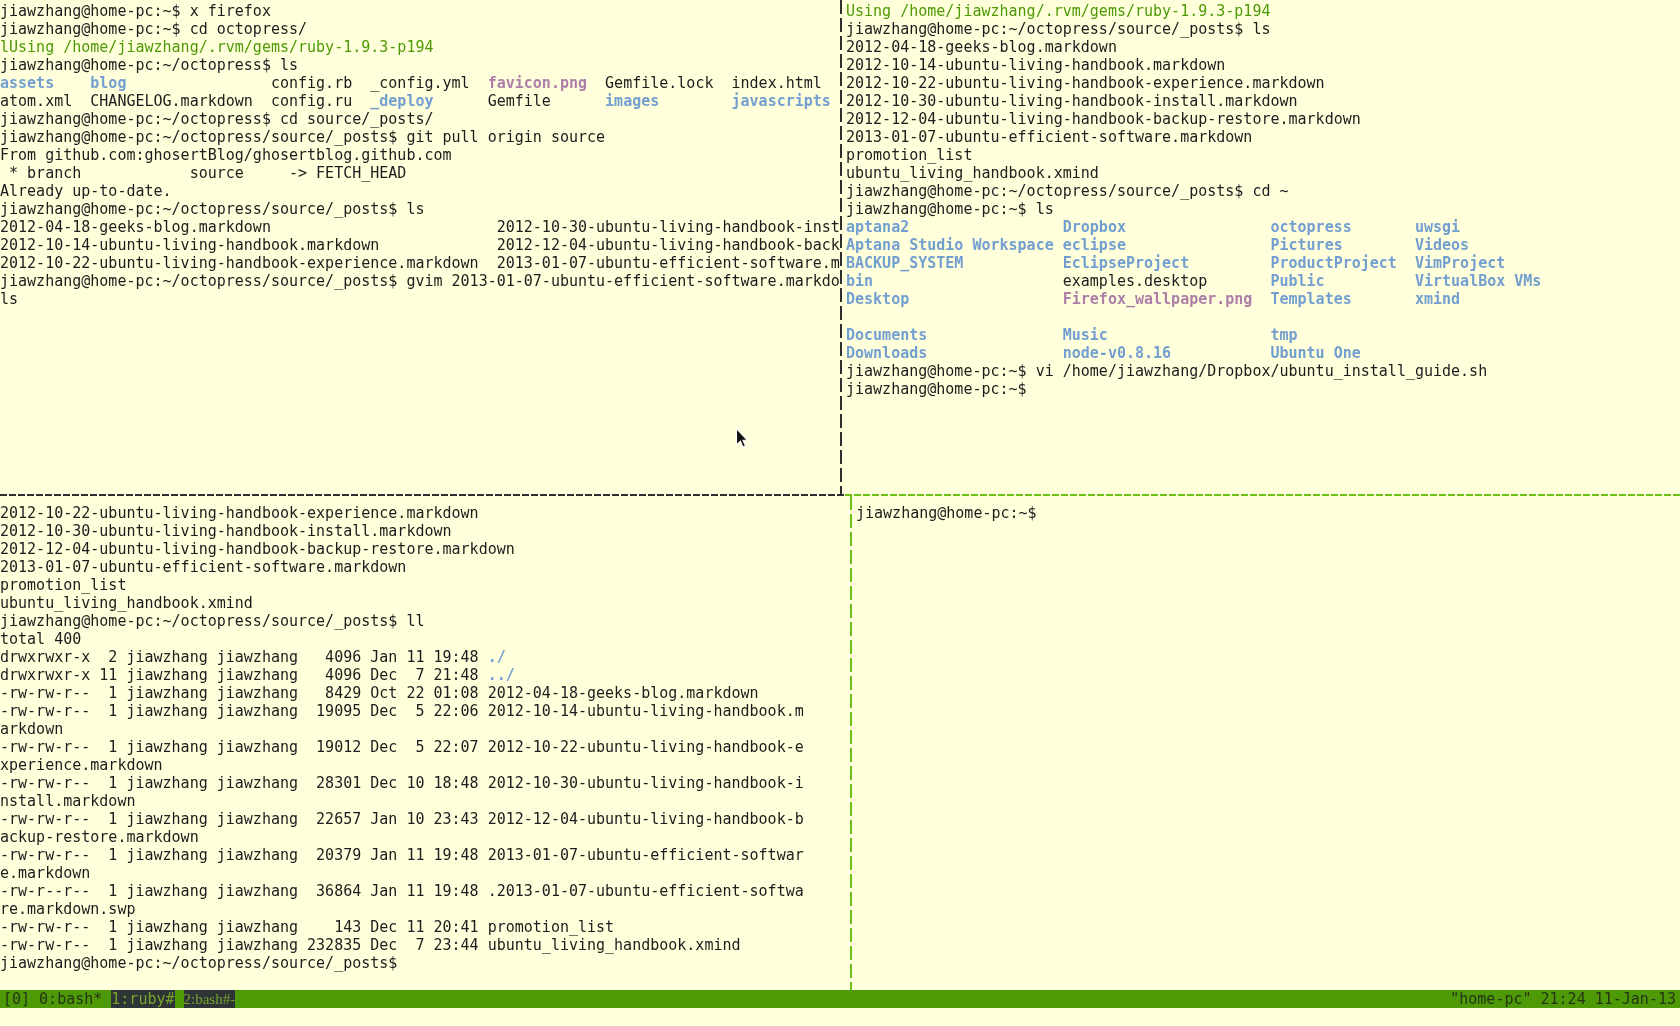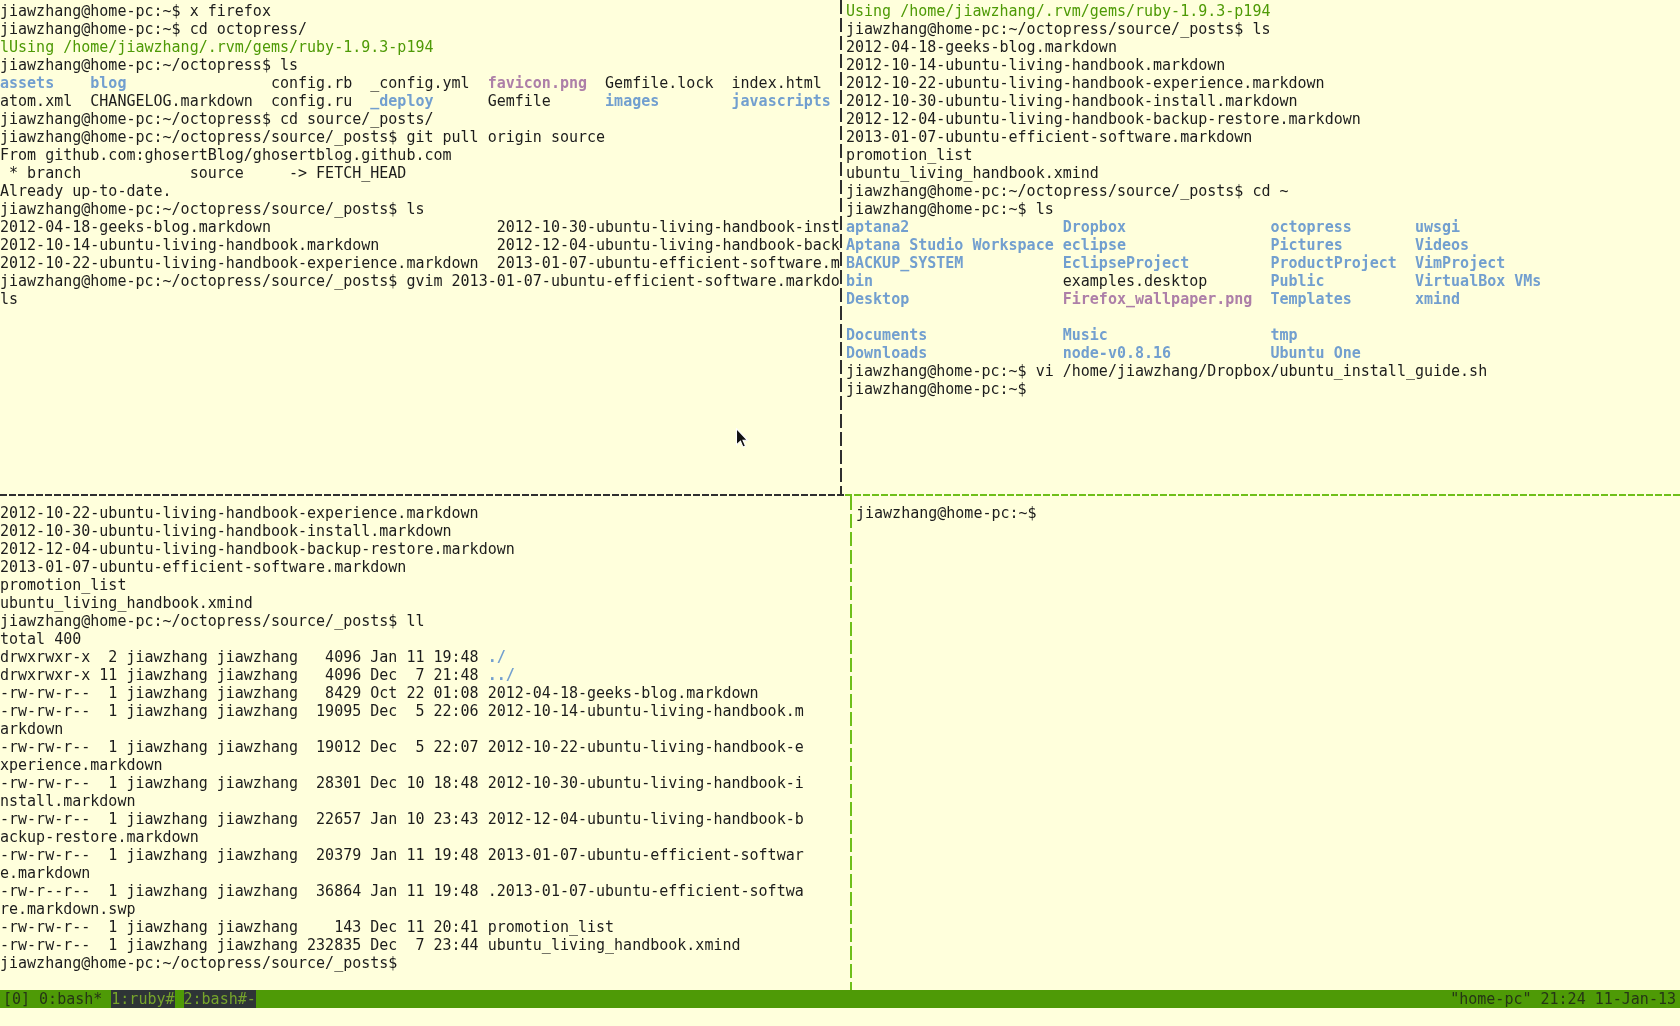--- a/index.html
+++ b/index.html
@@ -28,21 +28,21 @@
   .b-dark{--bc:var(--border-dark);}
   .b-active{--bc:var(--border-active);}
   #status-bar{
     position:absolute;left:0;top:990px;width:1680px;height:18px;
     background:var(--status-bg);color:var(--status-fg);
     display:flex;justify-content:space-between;align-items:center;
     white-space:pre;padding:0 4px 0 3px;
   }
   #status-left{display:flex;align-items:center;height:18px;}
   .win{margin-right:9px;}
-  .win:last-child{margin-right:12px;}
+  .win:last-child{margin-right:12px;font-family:Liberation Serif, serif;}
   .win-boxed{background:var(--box-bg);color:var(--box-fg);}
   #mouse-cursor{position:absolute;left:735px;top:428px;width:14px;height:21px;}
 </style>
 </head>
 <body>
 
 <div class="pane" style="left: 0px; top: 2px; width: 840px; height: 492px;">
     <div class="tline" style="top: 0px;"><span class="seg-f">jiawzhang@home-pc:~$ x firefox</span></div>
     <div class="tline" style="top: 18px;"><span class="seg-f">jiawzhang@home-pc:~$ cd octopress/</span></div>
     <div class="tline" style="top: 36px;"><span class="seg-g">lUsing /home/jiawzhang/.rvm/gems/ruby-1.9.3-p194</span></div>

